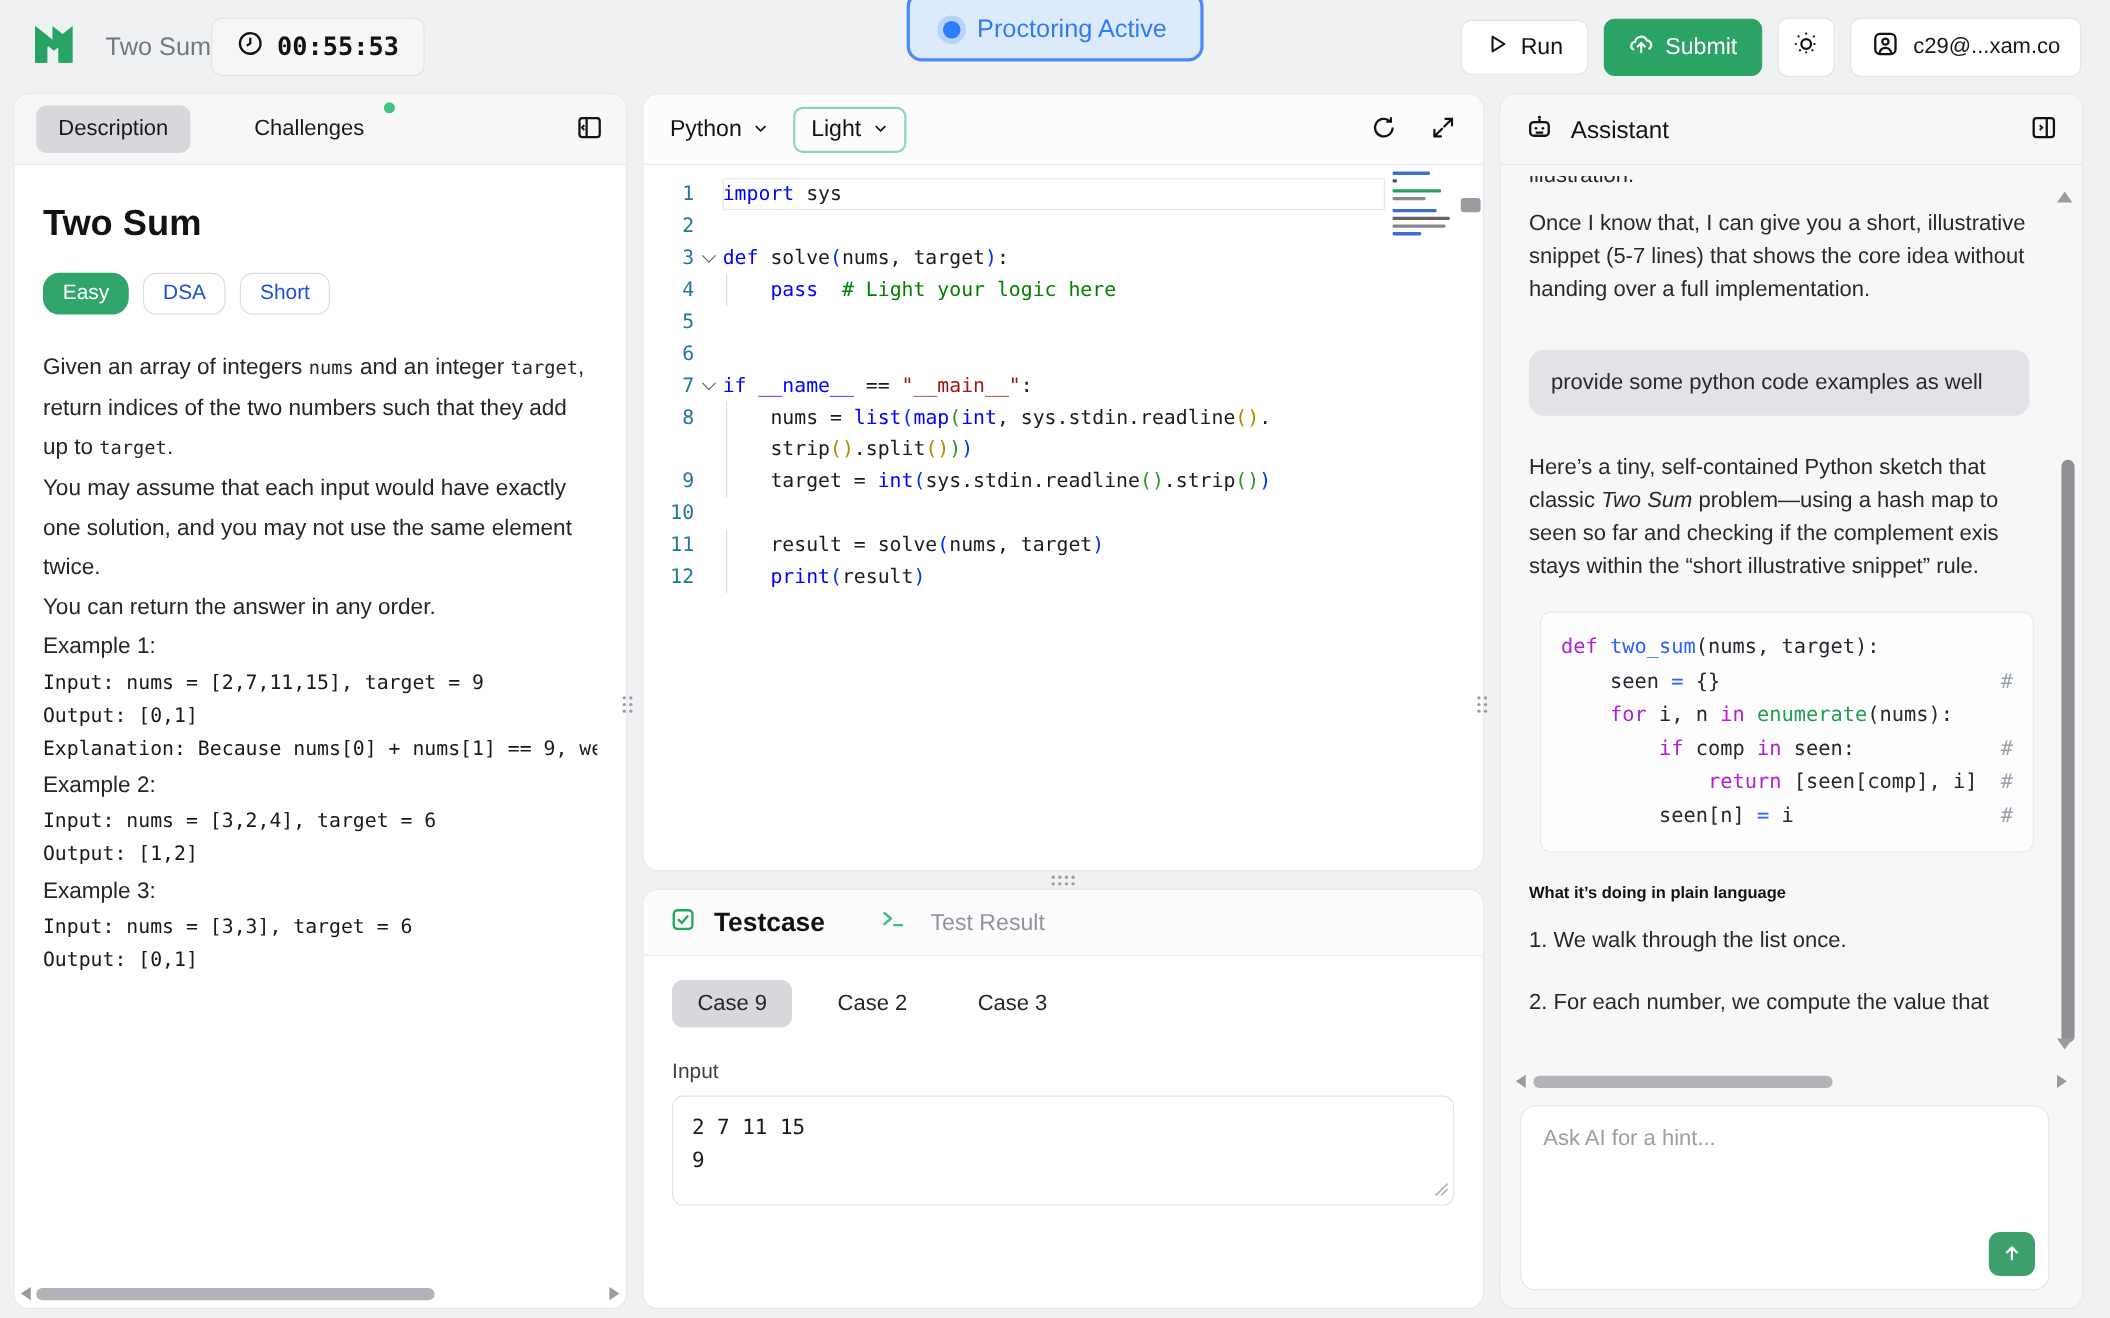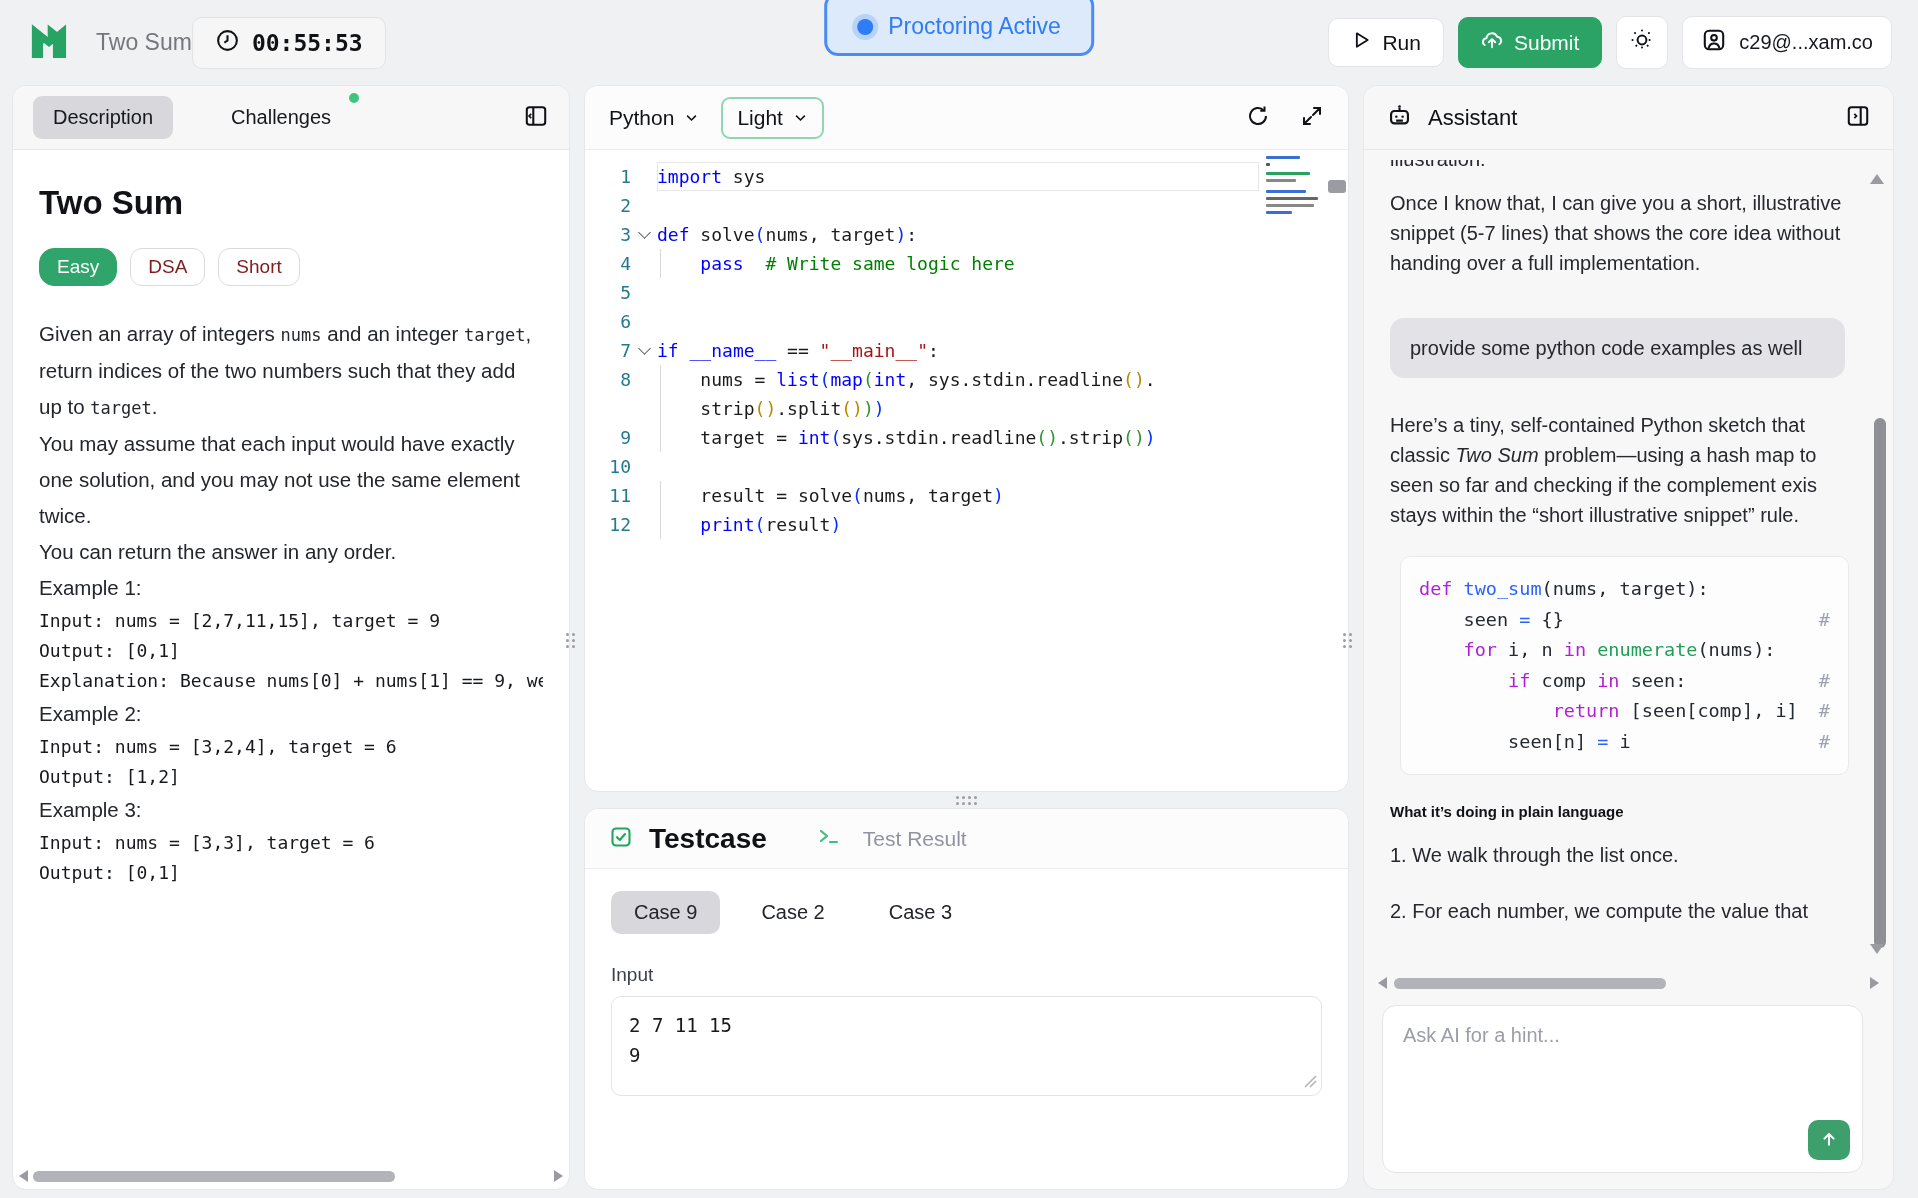--- a/index.html
+++ b/index.html
@@ -22,21 +22,21 @@
   .panel{background:#fff;border:1.5px solid #e6e7ea;border-radius:14px;overflow:hidden;height:1105px}
   .left{width:558px;display:flex;flex-direction:column;position:relative}
   .lhead{height:64px;background:#f7f7f8;border-bottom:1.5px solid #e8e8ea;display:flex;align-items:center;padding:0 20px;gap:38px;flex:none}
   .tab{font-size:20px;color:#16181d;padding:10px 20px;border-radius:9px;cursor:pointer;position:relative;background:none;border:none;font-family:inherit}
   .tab.active{background:#d7d7dc}
   .greendot{position:absolute;top:-3px;right:-8px;width:10px;height:10px;border-radius:50%;background:#41c47d}
   .icon-btn{margin-left:auto;background:none;border:none;cursor:pointer;display:flex;align-items:center}
   .dbody{flex:1;padding:22px 26px;overflow:hidden;position:relative}
   .ptitle{font-size:33px;font-weight:bold;color:#101216;margin:12px 0 26px}
   .bdgs{display:flex;gap:13px;margin-bottom:30px}
-  .bdg{font-size:19px;color:#7f1d1d;border:1.5px solid #dadbe0;border-radius:12px;padding:7px 17px;background:#fff}
+  .bdg{font-size:19px;color:#1d4ed8;border:1.5px solid #dadbe0;border-radius:12px;padding:7px 17px;background:#fff}
   .bdg-green{background:#2fa56b;border-color:#2fa56b;color:#fff;border-radius:15px}
   .pline{font-size:20.5px;line-height:36px;color:#23262b}
   .mi{font-family:"DejaVu Sans Mono",monospace;font-size:17px}
   .exlabel{font-size:20.5px;line-height:36px;color:#23262b;margin-top:0}
   .exline{font-family:"DejaVu Sans Mono",monospace;font-size:18px;line-height:30px;color:#17191d;white-space:nowrap;overflow:hidden}
   .hscroll{position:absolute;left:4px;right:4px;bottom:6px;height:13px}
   .arr{position:absolute;width:0;height:0;border-style:solid;cursor:pointer}
   .arr-l{left:2px;top:0;border-width:6.5px 9px 6.5px 0;border-color:transparent #9a9ba0 transparent transparent}
   .arr-r{right:2px;top:0;border-width:6.5px 0 6.5px 9px;border-color:transparent transparent transparent #9a9ba0}
   .hthumb{position:absolute;top:1px;height:11px;border-radius:6px;background:#b2b3b8;cursor:grab}
@@ -60,21 +60,21 @@
   .cl.g .ct::before{content:"";position:absolute;left:3px;top:0;bottom:0;border-left:1px solid #d8d8da}
   .cl.cur::after{content:"";position:absolute;left:72px;width:600px;top:0;bottom:0;border:1.5px solid #e7e7e9;pointer-events:none}
   .tk-k{color:#0000ff}.tk-t{color:#1b1b1b}.tk-c{color:#008000}.tk-s{color:#a31515}
   .tk-p1{color:#0431fa}.tk-p2{color:#319331}.tk-p3{color:#b58900}
   .minimap{position:absolute;right:26px;top:6px;width:56px;height:112px}
   .minimap b{display:block;height:3px;margin-bottom:4px;border-radius:1px}
   .esb-thumb{position:absolute;right:2px;top:30px;width:18px;height:13px;background:#9b9ca1;border-radius:3px}
   .midhandle{height:16px;display:flex;align-items:center;justify-content:center;flex:none}
   .test{flex:1;display:flex;flex-direction:column}
   .thead{height:60px;display:flex;align-items:center;gap:16px;padding:0 24px;border-bottom:1.5px solid #ececef;background:#fcfcfd;flex:none}
-  .tc-label{font-size:28px;font-weight:bold;color:#101216}
+  .tc-label{font-size:24px;font-weight:bold;color:#101216}
   .tr-label{font-size:21px;color:#9194a0;margin-left:6px}
   .tbody{padding:22px 26px;flex:1}
   .casetabs{display:flex;gap:18px}
   .case{font-size:20px;color:#22252b;padding:10px 23px;border-radius:10px;background:none;border:none;font-family:inherit;cursor:pointer}
   .case.active{background:#d7d7dc}
   .inlabel{font-size:19px;color:#3c4149;margin:30px 0 10px}
   .tawrap{position:relative}
   textarea.tcinput{width:100%;height:100px;border:1.5px solid #e3e4e8;border-radius:10px;padding:13px 17px;font-family:"DejaVu Sans Mono",monospace;font-size:19px;line-height:30px;color:#17191d;resize:none;background:#fff;outline:none}
   .resz{position:absolute;right:5px;bottom:8px}
   
@@ -262,21 +262,21 @@
             <div class="cl">
               <span class="gut">3</span>
               <span class="fcol">
                 <span class="chev"></span>
               </span>
               <span class="ct"><span class="tk-k">def</span><span class="tk-t"> solve</span><span class="tk-p1">(</span><span class="tk-t">nums, target</span><span class="tk-p1">)</span><span class="tk-t">:</span></span>
             </div>
             <div class="cl g">
               <span class="gut">4</span>
               <span class="fcol"></span>
-              <span class="ct"><span class="tk-t">    </span><span class="tk-k">pass</span><span class="tk-t">  </span><span class="tk-c"># Write same logic here</span></span>
+              <span class="ct"><span class="tk-t">    </span><span class="tk-k">pass</span><span class="tk-t">  </span><span class="tk-c"># Light your logic here</span></span>
             </div>
             <div class="cl">
               <span class="gut">5</span>
               <span class="fcol"></span>
               <span class="ct"></span>
             </div>
             <div class="cl">
               <span class="gut">6</span>
               <span class="fcol"></span>
               <span class="ct"></span>

